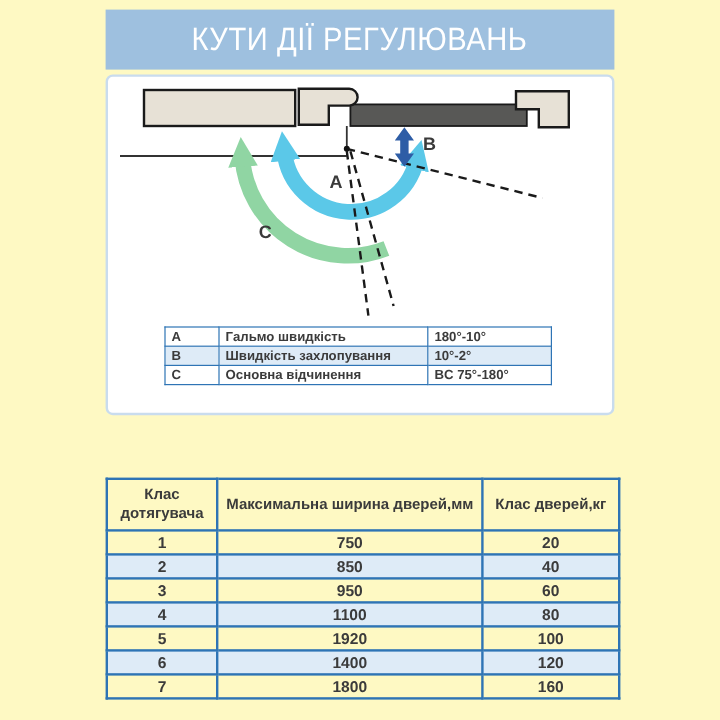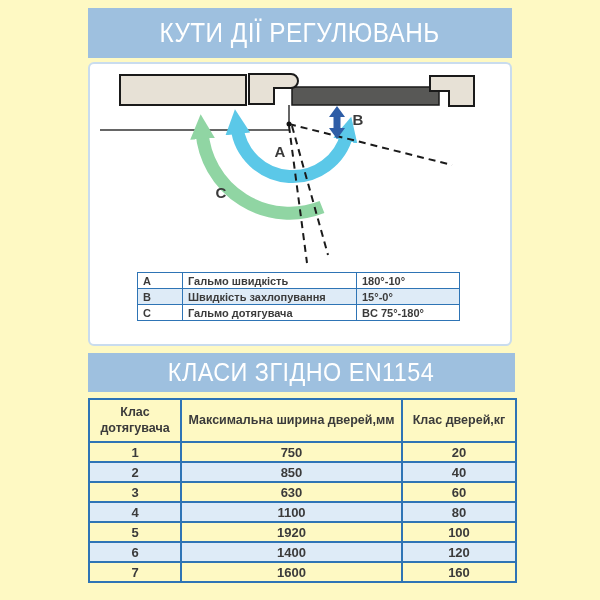--- a/index.html
+++ b/index.html
@@ -115,34 +115,31 @@
         </colgroup>
       <tbody>
         <tr>
           <td>A</td>
           <td>Гальмо швидкість</td>
           <td>180°-10°</td>
         </tr>
         <tr class="alt">
           <td>B</td>
           <td>Швидкість захлопування</td>
-          <td>15°-0°</td>
+          <td>10°-2°</td>
         </tr>
         <tr>
           <td>C</td>
-          <td>Гальмо дотягувача</td>
+          <td>Основна відчинення</td>
           <td>BC 75°-180°</td>
         </tr>
       </tbody>
     </table>
   </div>
 
-  <div class="hdr hdr2">
-    <span>КЛАСИ ЗГІДНО EN1154</span>
-  </div>
 
   <table class="classes">
     <colgroup>
         <col style="width:92px">
         <col style="width:221px">
         <col style="width:114px">
       </colgroup>
     <thead>
       <tr>
         <th>Клас дотягувача</th>
@@ -156,38 +153,38 @@
         <td>750</td>
         <td>20</td>
       </tr>
       <tr>
         <td>2</td>
         <td>850</td>
         <td>40</td>
       </tr>
       <tr>
         <td>3</td>
-        <td>630</td>
+        <td>950</td>
         <td>60</td>
       </tr>
       <tr>
         <td>4</td>
         <td>1100</td>
         <td>80</td>
       </tr>
       <tr>
         <td>5</td>
         <td>1920</td>
         <td>100</td>
       </tr>
       <tr>
         <td>6</td>
         <td>1400</td>
         <td>120</td>
       </tr>
       <tr>
         <td>7</td>
-        <td>1600</td>
+        <td>1800</td>
         <td>160</td>
       </tr>
     </tbody>
   </table>
 </div>
 
 </body></html>

